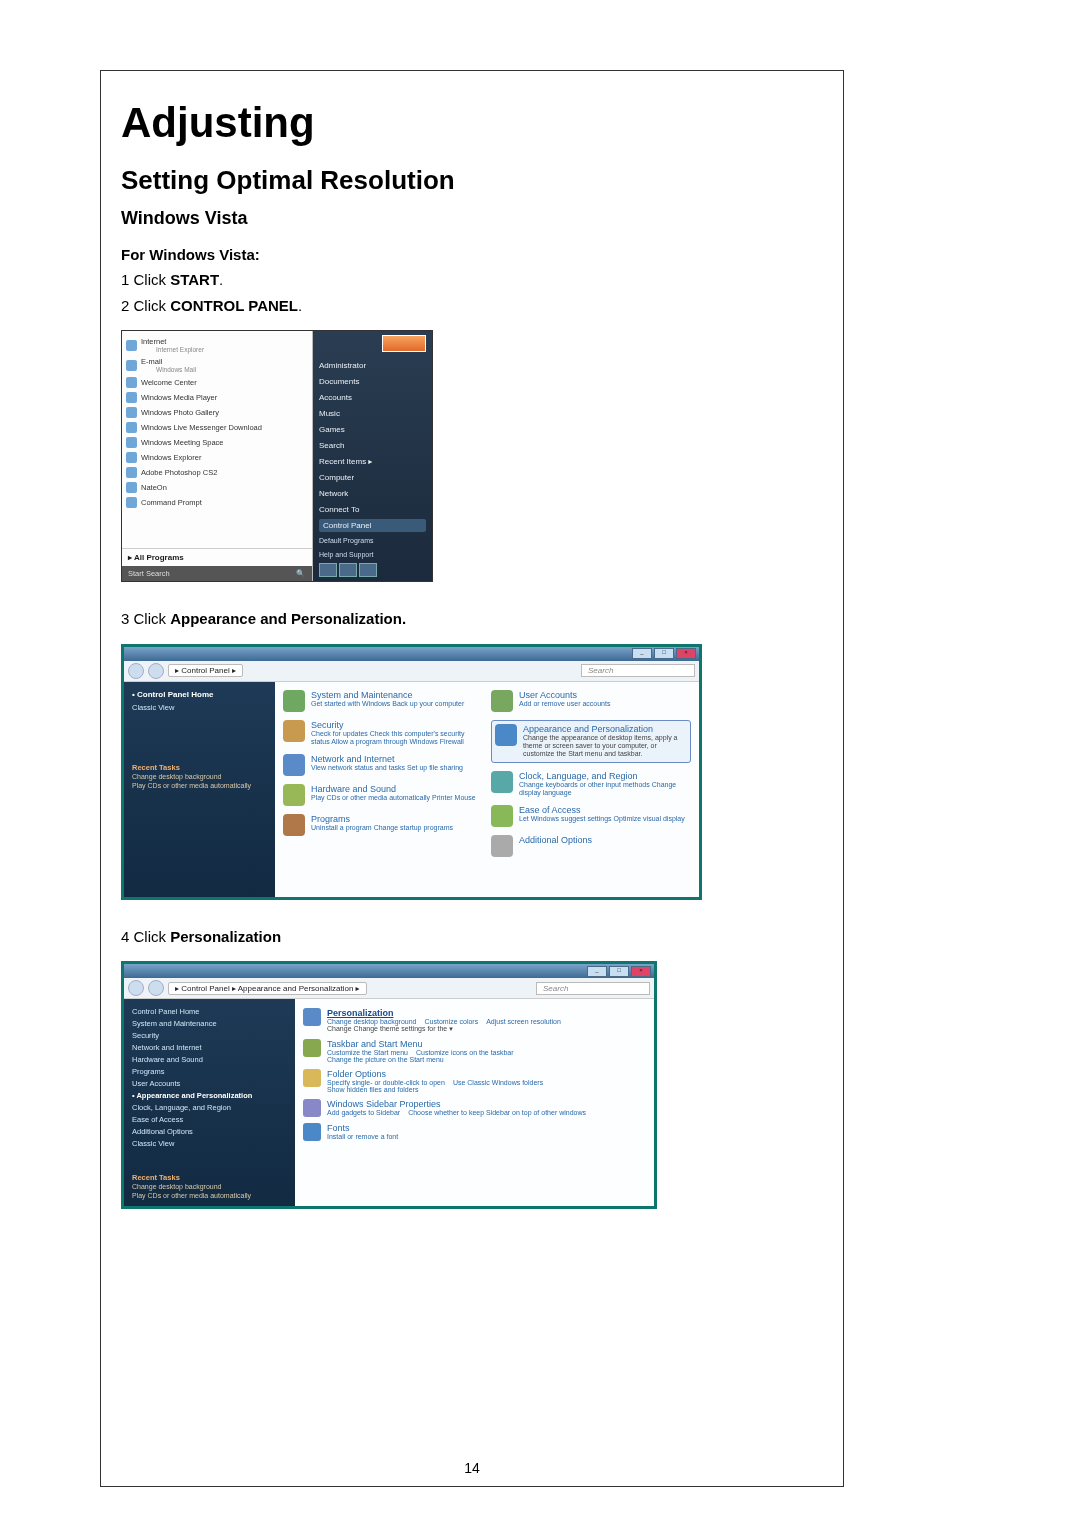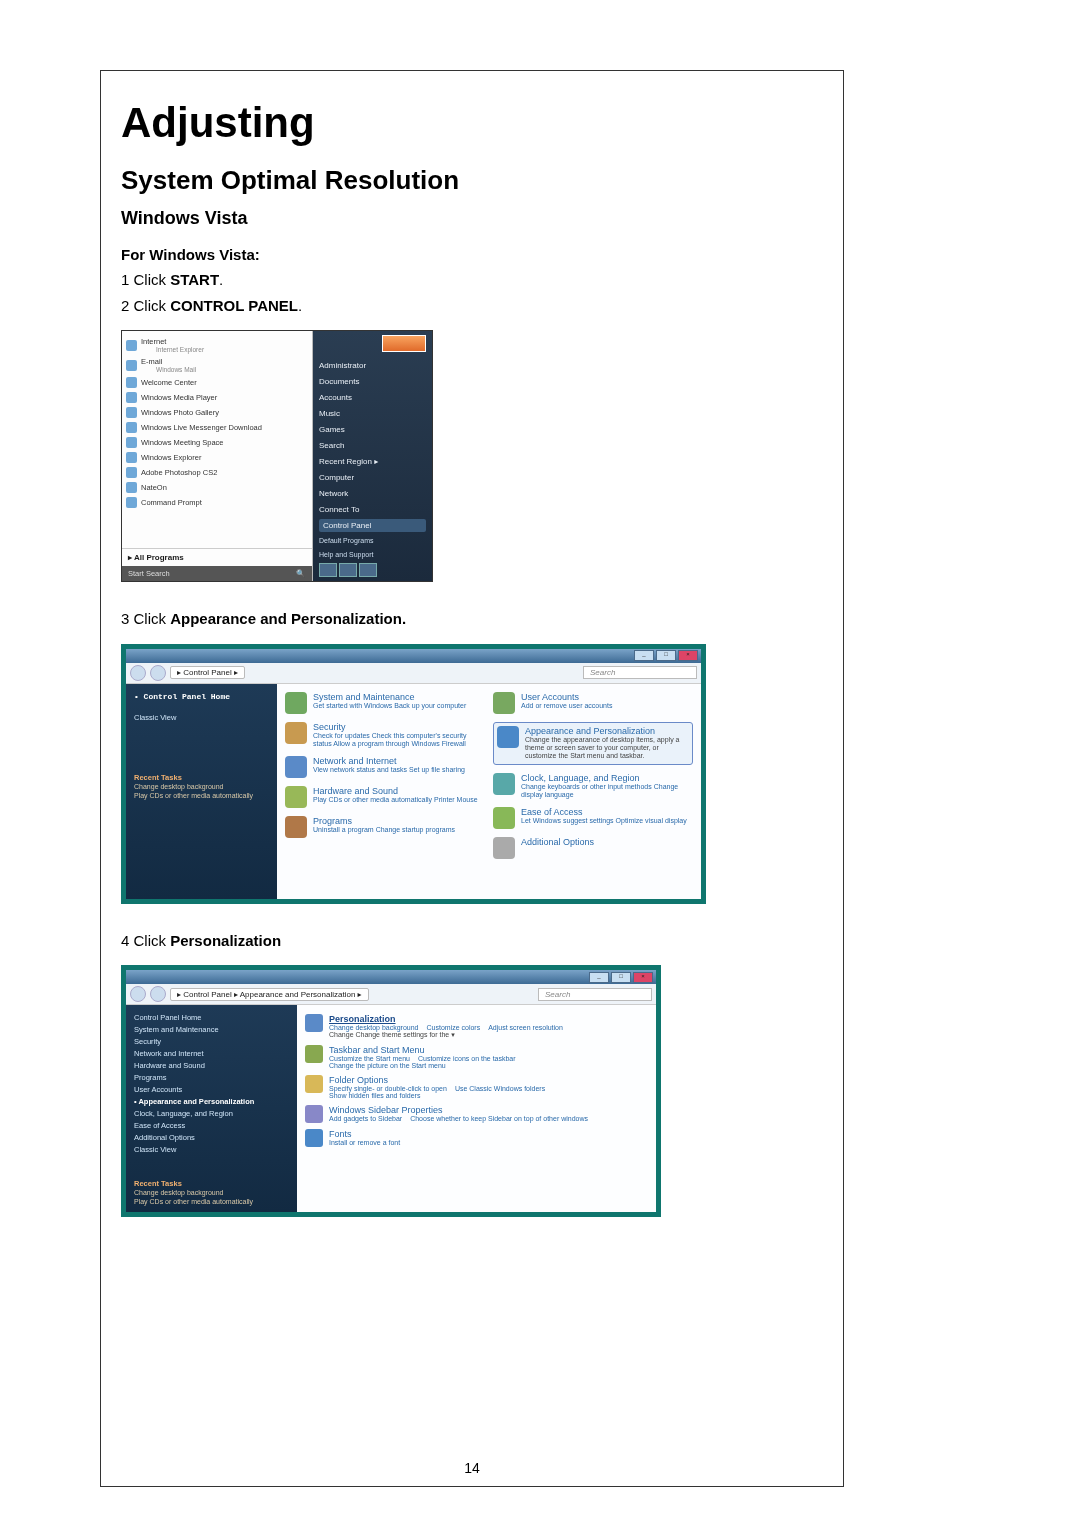--- a/index.html
+++ b/index.html
@@ -123,21 +123,21 @@
     text-decoration: none;
   }
   .sm-right .hl { background: #3a5a7a; padding: 2px 4px; border-radius:2px; }
   .sm-right .sub2 { color:#cde; font-size:7px; }
   .sm-power { display:flex; gap:2px; margin-top:auto; }
   .sm-power span { width:16px;height:12px;background:#4a6a8a;border:1px solid #7aa; }
 
   
   .cpwin {
     width: 575px;
-    border: 5px solid #0f766e;
+    border: 3px solid #0f766e;
     font-size: 8px;
     color: #222;
     background: #b91c1c;
     box-shadow: 0 0 0 1px #666 inset;
   }
   .cp-titlebar {
     height: 14px;
     background: linear-gradient(#7aa3c8,#3d6a94);
     display:flex;
     justify-content:flex-end;
@@ -162,21 +162,21 @@
   .cp-addr .srch { margin-left:auto; background:#fff;border:1px solid #bbb;padding:1px 6px;width:100px;color:#888;font-style:italic; }
   .cp-body { display:flex; min-height: 215px; }
   .cp-body.short { min-height: 190px; }
   .cp-side {
     width: 135px;
     background: linear-gradient(#1e3a56,#122a42);
     color: #dceaf7;
     padding: 8px 8px;
     font-size: 8px;
   }
-  .cp-side .hdr { font-weight:bold; color:#fff; margin-bottom:11px;font-family:Liberation Mono, monospace; }
+  .cp-side .hdr { font-weight:bold; color:#fff; margin-bottom:3px; }
   .cp-side .lnk { color:#cfe4f7; padding:1px 0; font-size:7.5px; }
   .cp-side .recent { margin-top: 50px; }
   .cp-side .recent .hdr2 { font-weight:bold;color:#f0b070; font-size:7.5px; }
   .cp-side .recent .lnk2 { color:#d8c8a8; font-size:7px; padding:1px 0; }
   .cp-main { flex:1; background:#fcfdff; padding: 8px 8px; }
   .cp-grid { display:flex; gap: 8px; }
   .cp-col { flex:1; display:flex; flex-direction:column; gap:8px; }
   .cp-cat { display:flex; gap:6px; }
   .cp-cat .ci { width:22px;height:22px;border-radius:4px;background:#6fa860;flex-shrink:0; }
   .cp-cat .ci.shield { background:#c89a50; }
@@ -225,21 +225,21 @@
   .cp-side2 .recent { margin-top: 24px; }
   .cp-side2 .recent .hdr2 { font-weight:bold;color:#f0b070; font-size:7.5px; }
   .cp-side2 .recent .lnk2 { color:#d8c8a8; font-size:7px; padding:1px 0; }
 </style>
 </head>
 <body>
 
 <div class="page">
   <div class="inner-border">
     <h1>Adjusting</h1>
-    <h2>System Optimal Resolution</h2>
+    <h2>Setting Optimal Resolution</h2>
     <h3>Windows Vista</h3>
 
     <p class="body-text">
       <span class="bold">For Windows Vista:</span><br>
       <span class="step">
         <span>1 Click </span><span class="bold">START</span><span>.</span>
       </span><br>
       <span class="step">
         <span>2 Click </span><span class="bold">CONTROL PANEL</span><span>.</span>
       </span>
@@ -301,21 +301,21 @@
             </div>
         </div>
         <div class="sm-right">
           <div class="sm-avatar"></div>
           <a>Administrator</a>
           <a>Documents</a>
           <a>Accounts</a>
           <a>Music</a>
           <a>Games</a>
           <a>Search</a>
-          <a><span>Recent Region</span> ▸</a>
+          <a><span>Recent Items</span> ▸</a>
           <a>Computer</a>
           <a>Network</a>
           <a>Connect To</a>
           <a class="hl">Control Panel</a>
           <a class="sub2">Default Programs</a>
           <a class="sub2">Help and Support</a>
           <div class="sm-power">
               <span></span>
               <span></span>
               <span></span>

